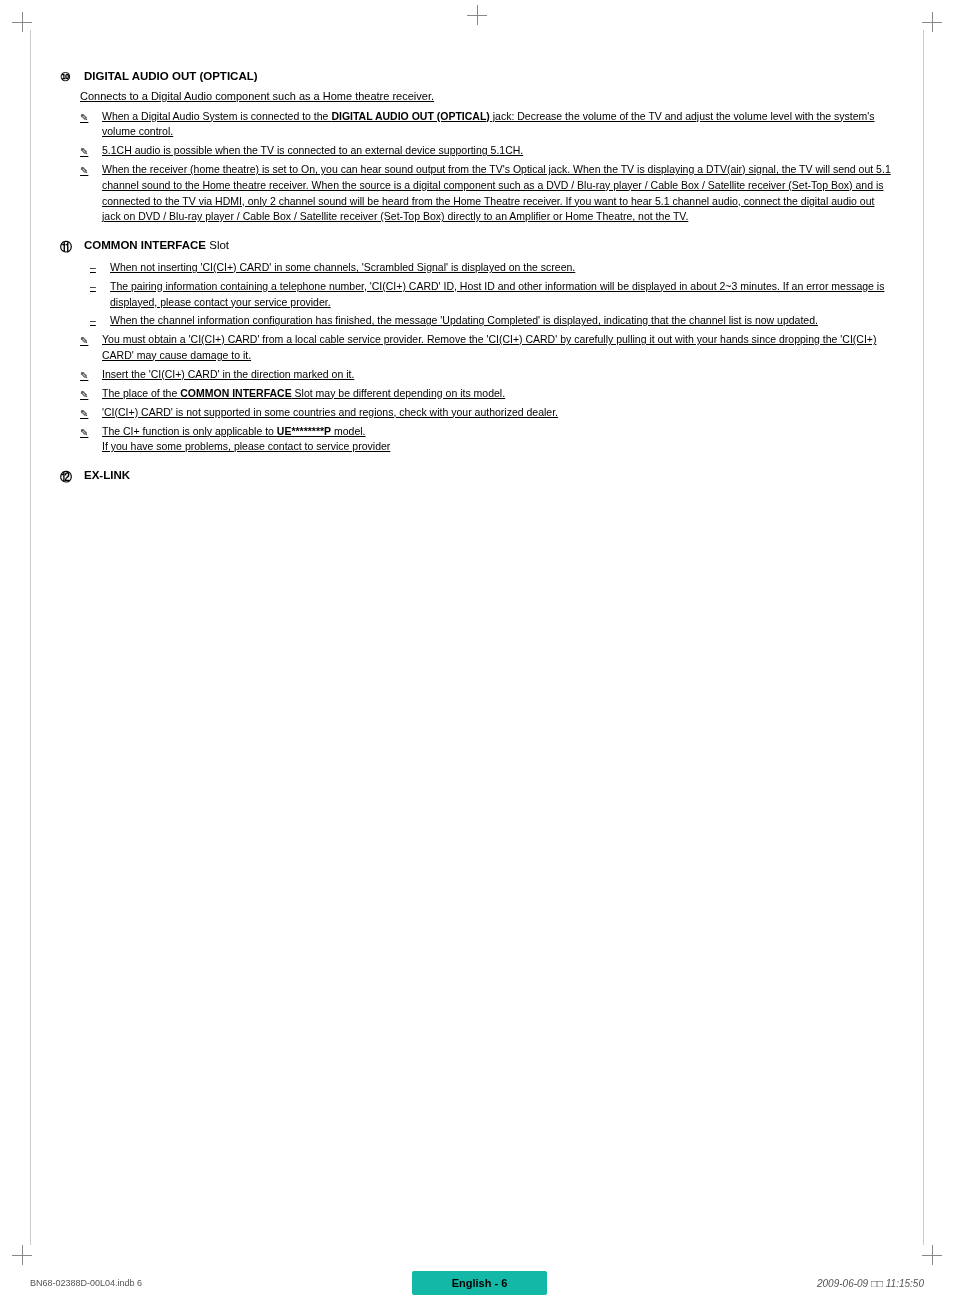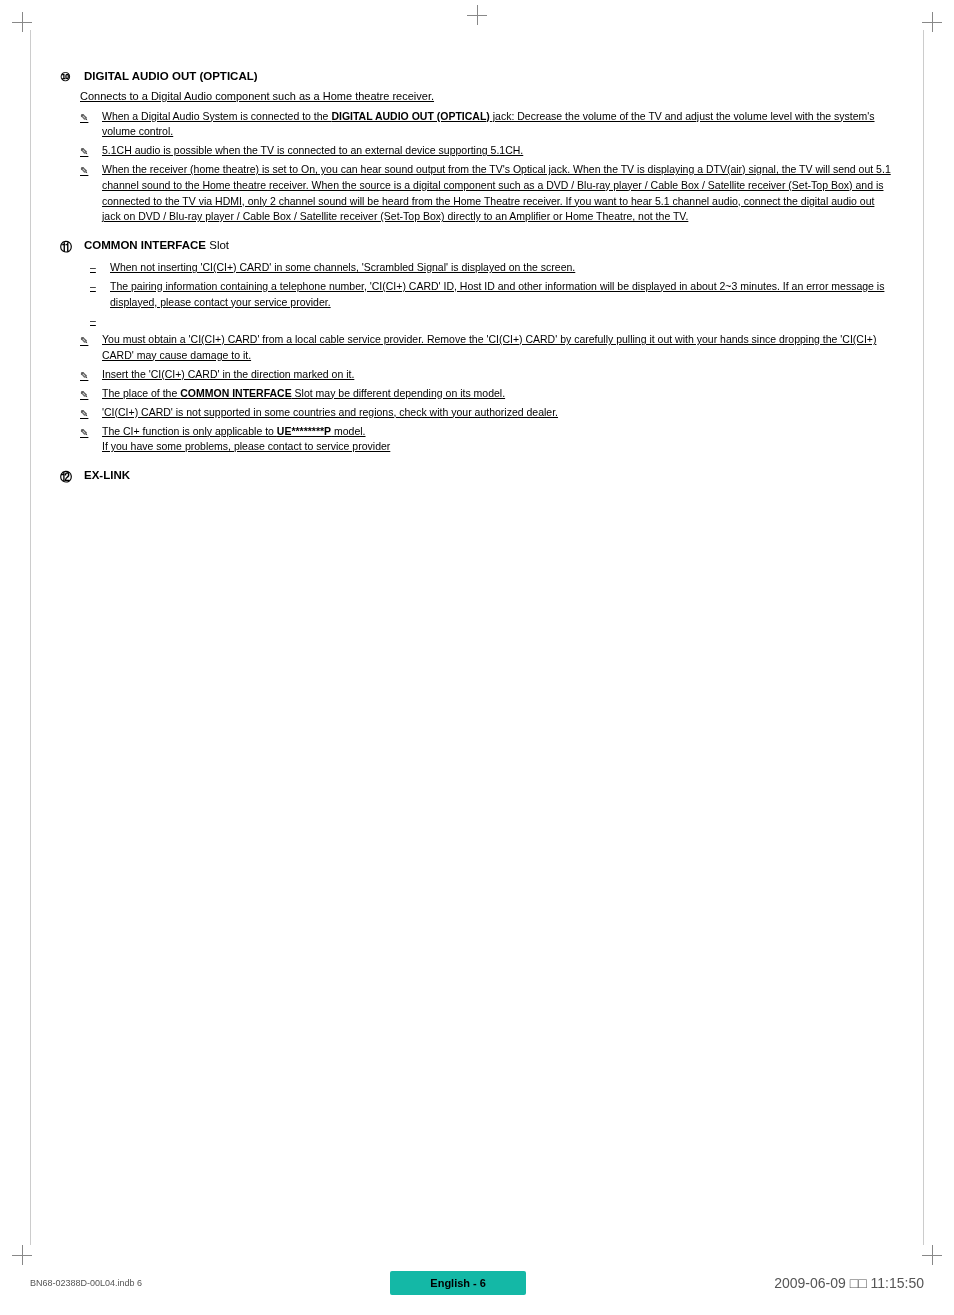--- a/index.html
+++ b/index.html
@@ -178,22 +178,23 @@
 
     .footer-center {
       background: #14b8a6;
       padding: 6px 40px;
       font-size: 11px;
       font-weight: bold;
       border-radius: 2px;
     }
 
     .footer-right {
-      font-size: 14px;
+      font-size: 10px;
       color: #555;
+      font-style: italic;
     }
 
     
     .right-border-line {
       position: absolute;
       top: 30px;
       right: 30px;
       width: 1px;
       height: calc(100% - 100px);
       background: #ccc;
@@ -271,20 +272,21 @@
         <div class="dash-item">
           <span class="dash">–</span>
           <span>When not inserting 'CI(CI+) CARD' in some channels, 'Scrambled Signal' is displayed on the screen.</span>
         </div>
         <div class="dash-item">
           <span class="dash">–</span>
           <span>The pairing information containing a telephone number, 'CI(CI+) CARD' ID, Host ID and other information will be displayed in about 2~3 minutes. If an error message is displayed, please contact your service provider.</span>
         </div>
         <div class="dash-item">
           <span class="dash">–</span>
+          <span>When the channel information configuration has finished, the message 'Updating Completed' is displayed, indicating that the channel list is now updated.</span>
         </div>
 
         <div class="note-item">
           <span class="note-icon">✎</span>
           <span class="note-text">You must obtain a 'CI(CI+) CARD' from a local cable service provider. Remove the 'CI(CI+) CARD' by carefully pulling it out with your hands since dropping the 'CI(CI+) CARD' may cause damage to it.</span>
         </div>
 
         <div class="note-item">
           <span class="note-icon">✎</span>
           <span class="note-text">Insert the 'CI(CI+) CARD' in the direction marked on it.</span>

